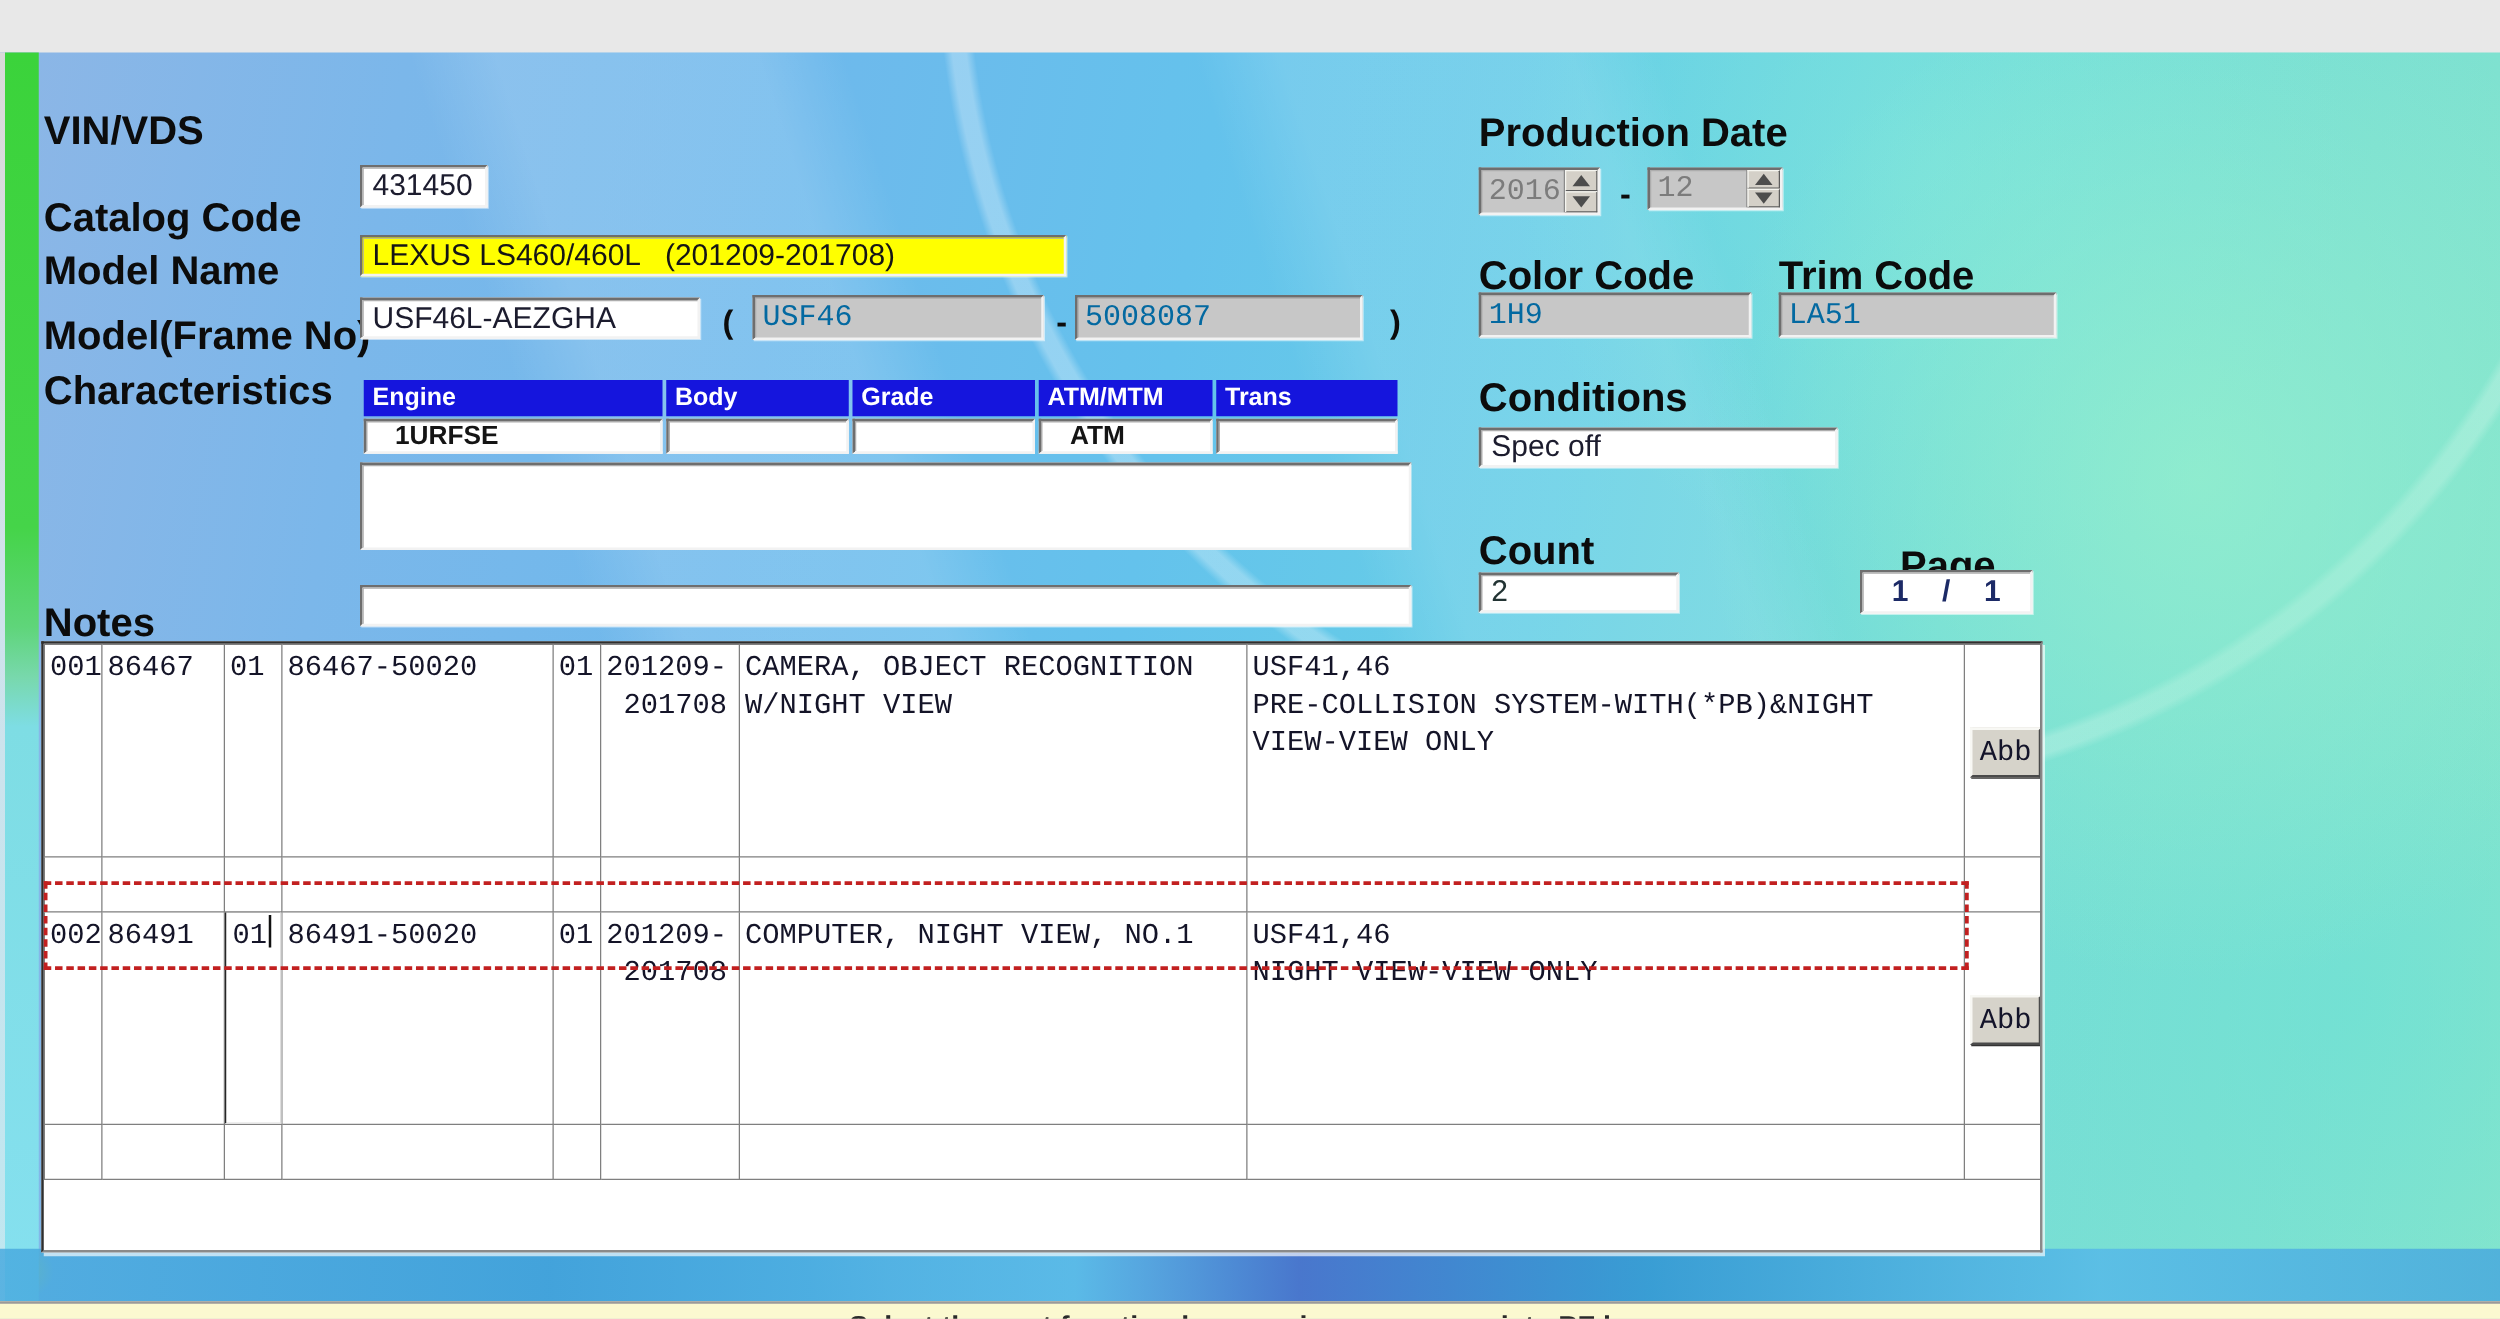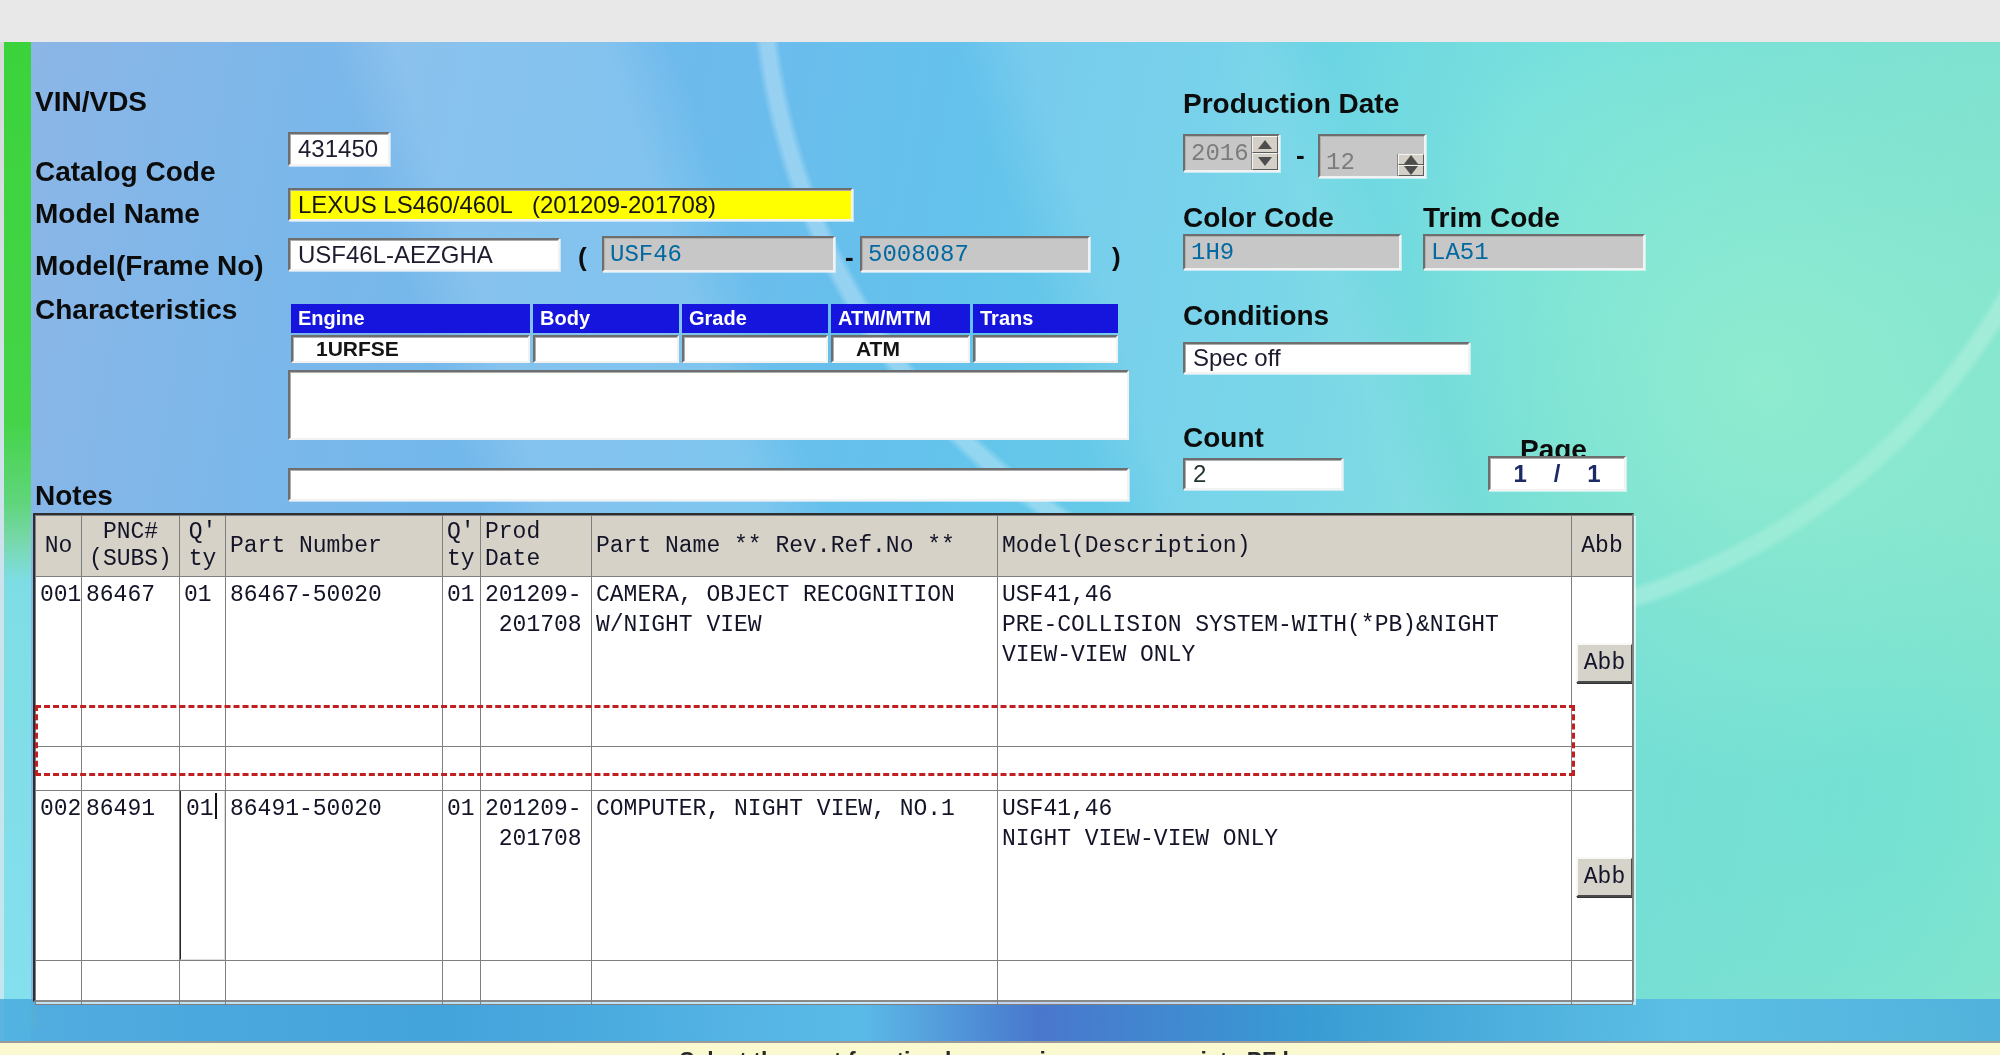--- a/index.html
+++ b/index.html
@@ -26,21 +26,21 @@
                rgba(255,255,255,0) 43%, rgba(255,255,255,0) 55%, rgba(255,255,255,0.12) 58%, rgba(255,255,255,0.12) 68%, rgba(255,255,255,0) 71%); }
   .bottom-band { position:absolute; left:0; bottom:0; width:100%; height:42px;
     background:linear-gradient(to right, #4aabdf 0%, #3b9fd8 22%, #55b7e6 43%, #4468c8 52%, #2e93d2 66%, #56b9e8 84%, #49a9dd 100%);
     opacity:.85; }
   .left-edge { position:absolute; left:0; top:0; width:4px; height:100%;
     background:linear-gradient(to bottom,#d9d9d9 0%, #cfe2ec 45%, #bfe7f0 100%); }
   .green-strip { position:absolute; left:4px; top:0; width:27px; height:100%;
     background:linear-gradient(to bottom, #3bd33b 0%, #45d449 38%, #5fd57a 46%, #78d8ac 50%, #7edde4 54%, #85e0ef 100%); }
 
   
-  .lbl { position:absolute; font-weight:bold; font-size:28px; color:#0c0c0c; white-space:pre;text-align:center; }
+  .lbl { position:absolute; font-weight:bold; font-size:32px; color:#0c0c0c; white-space:pre;text-align:center; }
   .tb  { position:absolute; background:#fff; font-size:24px; color:#1c1c2e;
          border:2px solid; border-color:#6e6e6e #f2f2f2 #f2f2f2 #6e6e6e;
          box-shadow:inset 1px 1px 0 #adadad, 1px 1px 0 rgba(255,255,255,.55);
          padding-left:8px; display:flex; align-items:center; white-space:pre; overflow:hidden; }
   .tb.yellow { background:#ffff00; color:#151515; }
   .tb.gray   { background:#c7c7c7; color:#0369a1; font-family:"Liberation Mono", monospace; padding-left:6px; }
   .paren { position:absolute; font-weight:bold; font-size:26px; color:#0c0c0c; }
 
   
   .spin { position:absolute; background:#c7c7c7; border:2px solid; border-color:#6e6e6e #f2f2f2 #f2f2f2 #6e6e6e;
@@ -159,21 +159,21 @@
       <div class="btns">
         <div class="sb">
             <span class="tri-up"></span>
           </div>
         <div class="sb">
             <span class="tri-down"></span>
           </div>
       </div>
     </div>
     <div class="paren" style="left:1296px; top:98px;">-</div>
-    <div class="spin" style="left:1318px; top:92px; width:108px; height:44px;align-items:flex-end;">
+    <div class="spin" style="left:1318px; top:92px; width:108px; height:34px;">
       <div class="val">12</div>
       <div class="btns">
         <div class="sb">
             <span class="tri-up"></span>
           </div>
         <div class="sb">
             <span class="tri-down"></span>
           </div>
       </div>
     </div>
@@ -205,35 +205,20 @@
             <col style="width:98px">
             <col style="width:46px">
             <col style="width:217px">
           <col style="width:38px">
             <col style="width:111px">
             <col style="width:406px">
             <col style="width:574px">
             <col style="width:61px">
         </colgroup>
         <tbody>
-            <tr class="hdr">
-          <th class="c">No</th>
-          <th class="c">PNC#
-(SUBS)</th>
-          <th class="c">Q'
-ty</th>
-          <th>Part Number</th>
-          <th>Q'
-ty</th>
-          <th>Prod
-Date</th>
-          <th>Part Name ** Rev.Ref.No **</th>
-          <th>Model(Description)</th>
-          <th class="c">Abb</th>
-        </tr>
         <tr class="r1">
           <td class="c">001</td>
           <td>86467</td>
           <td>01</td>
           <td>86467-50020</td>
           <td>01</td>
           <td>201209-
  201708</td>
           <td>CAMERA, OBJECT RECOGNITION
 W/NIGHT VIEW</td>

